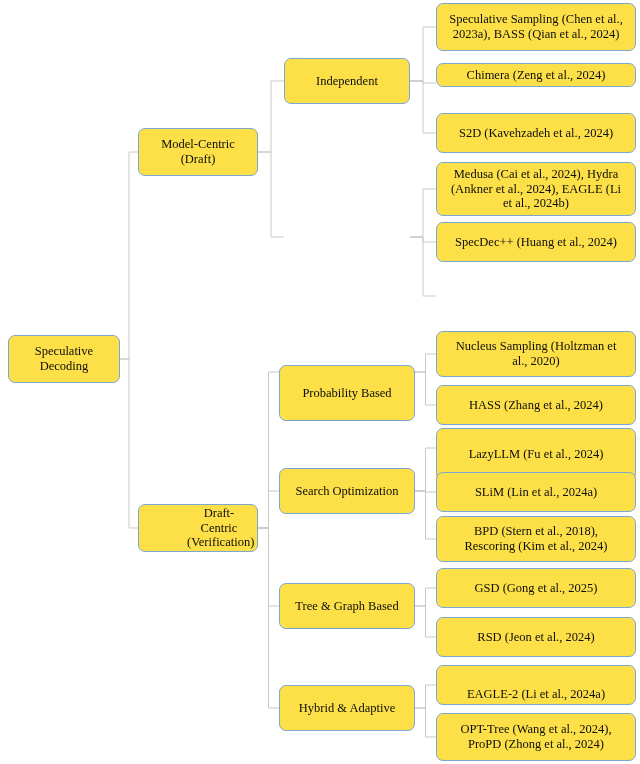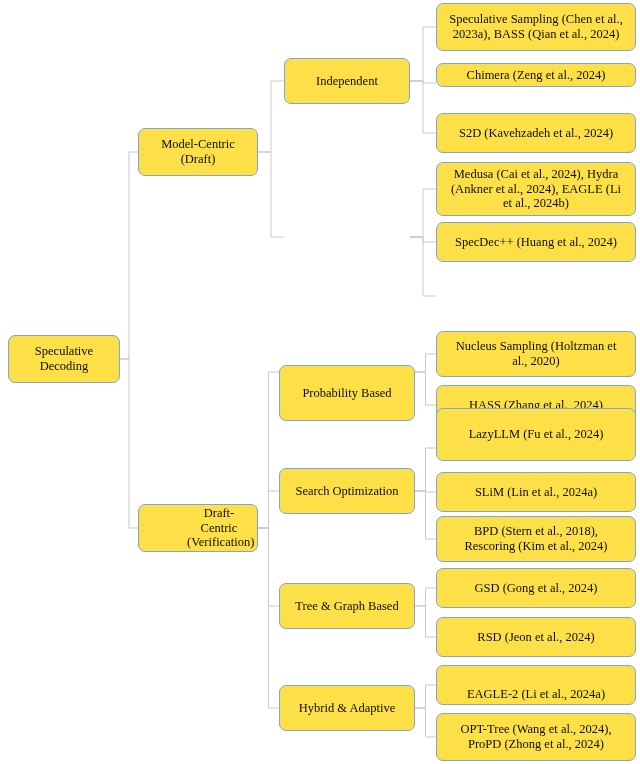--- a/index.html
+++ b/index.html
@@ -132,32 +132,32 @@
   <div class="node lvl-leaf" id="node-leaf-4" style="left: 436px; top: 222px; width: 200px; height: 40px;">
     <span class="node-text">SpecDec++ (Huang et al., 2024)</span>
   </div>
   <div class="node lvl-leaf" id="node-leaf-6" style="left: 436px; top: 331px; width: 200px; height: 46px;">
     <span class="node-text">Nucleus Sampling (Holtzman et
 al., 2020)</span>
   </div>
   <div class="node lvl-leaf" id="node-leaf-7" style="left: 436px; top: 385px; width: 200px; height: 40px;">
     <span class="node-text">HASS  (Zhang et al., 2024)</span>
   </div>
-  <div class="node lvl-leaf" id="node-leaf-8" style="left: 436px; top: 408px; width: 200px; height: 53px;">
+  <div class="node lvl-leaf" id="node-leaf-8" style="left: 436px; top: 428px; width: 200px; height: 53px;">
     <span class="node-text">LazyLLM (Fu et al., 2024)</span>
   </div>
   <div class="node lvl-leaf" id="node-leaf-9" style="left: 436px; top: 472px; width: 200px; height: 40px;">
     <span class="node-text">SLiM (Lin et al., 2024a)</span>
   </div>
   <div class="node lvl-leaf" id="node-leaf-10" style="left: 436px; top: 516px; width: 200px; height: 46px;">
     <span class="node-text">BPD (Stern et al., 2018),
 Rescoring (Kim et al., 2024)</span>
   </div>
   <div class="node lvl-leaf" id="node-leaf-11" style="left: 436px; top: 568px; width: 200px; height: 40px;">
-    <span class="node-text">GSD (Gong et al., 2024)</span>
+    <span class="node-text">GSD (Gong et al., 2025)</span>
   </div>
   <div class="node lvl-leaf" id="node-leaf-12" style="left: 436px; top: 617px; width: 200px; height: 40px;">
     <span class="node-text">RSD (Jeon et al., 2024)</span>
   </div>
   <div class="node lvl-leaf" id="node-leaf-13" style="left: 436px; top: 665px; width: 200px; height: 40px; align-items: flex-end;">
     <span class="node-text">EAGLE-2  (Li et al., 2024a)</span>
   </div>
   <div class="node lvl-leaf" id="node-leaf-14" style="left: 436px; top: 713px; width: 200px; height: 48px;">
     <span class="node-text">OPT-Tree (Wang et al., 2024),
 ProPD (Zhong et al., 2024)</span>

